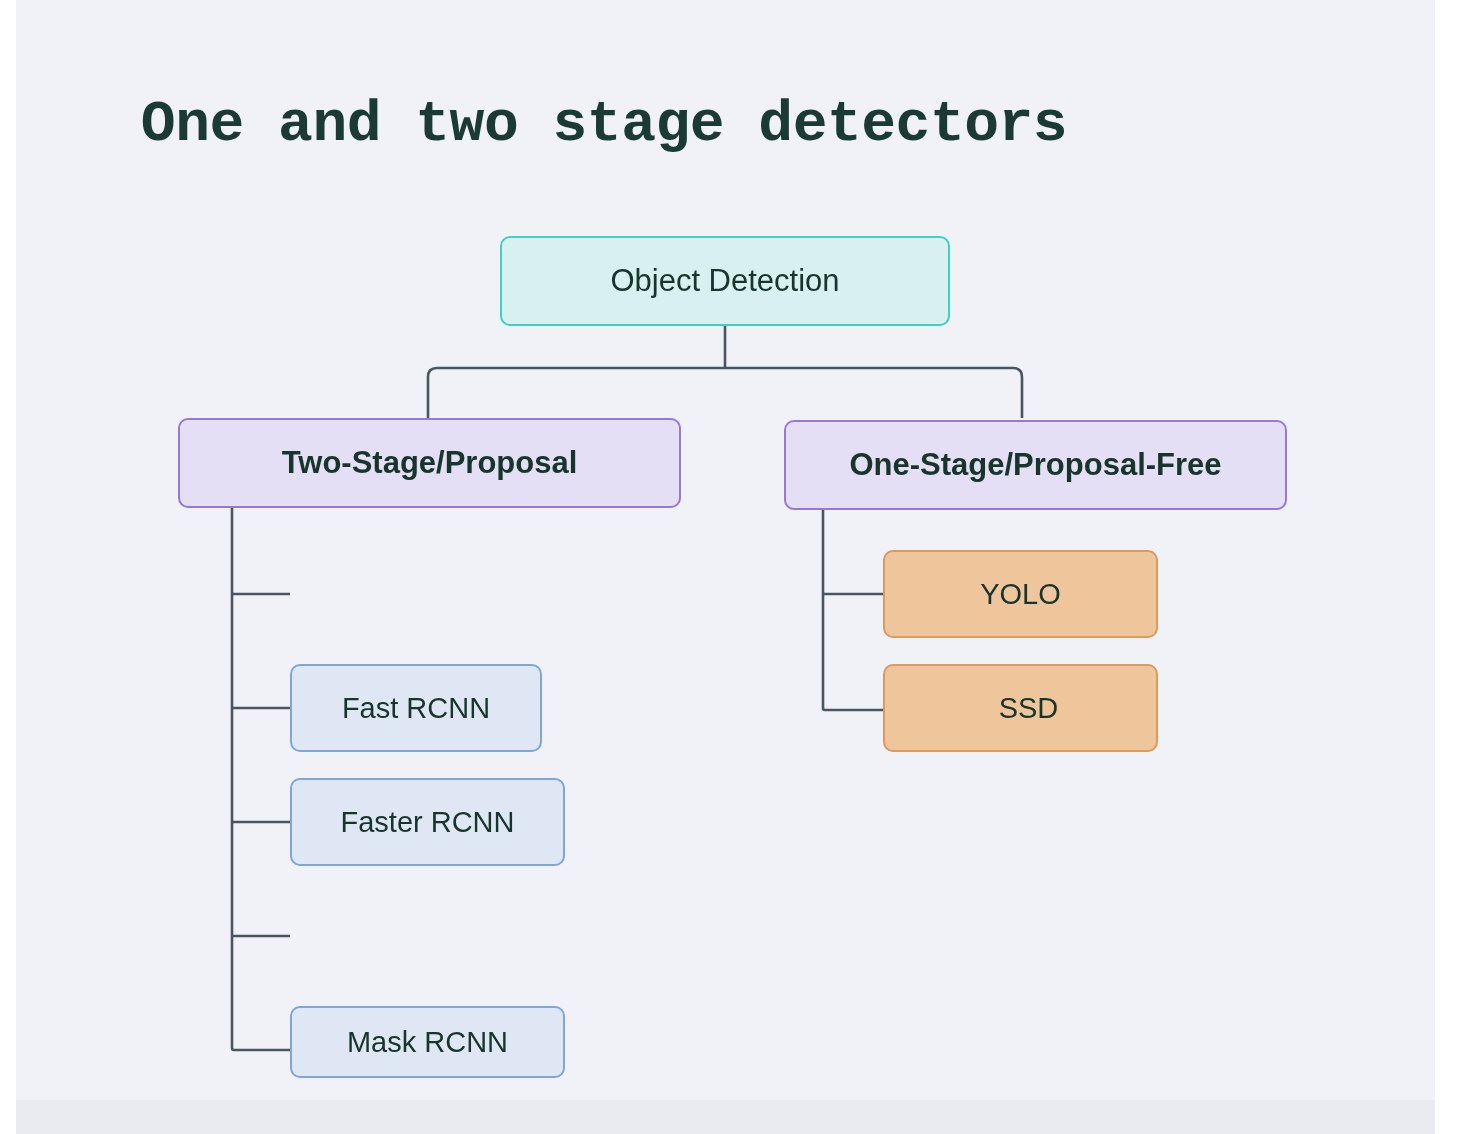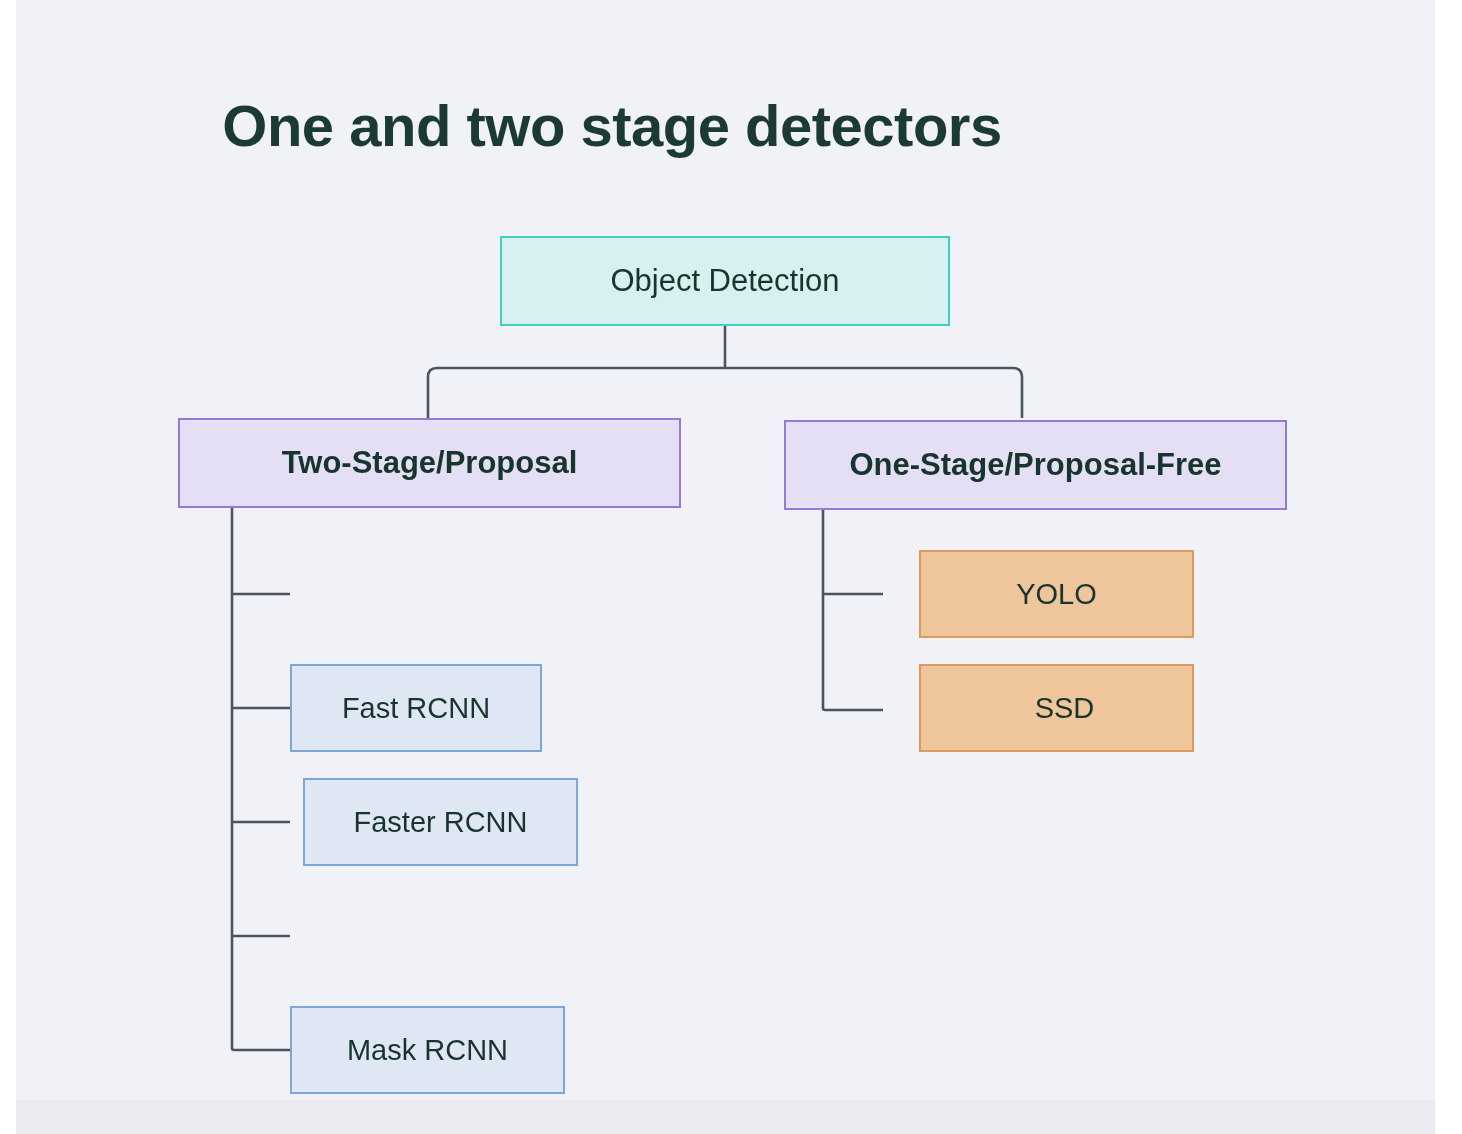--- a/index.html
+++ b/index.html
@@ -43,43 +43,42 @@
   #title {
     position: absolute;
     left: 0px;
     top: 92px;
     width: 1208px;
     text-align: center;
     font-size: 58px;
     font-weight: 700;
     letter-spacing: -0.5px;
     color: #1b3a33;
-    font-family: Liberation Sans, sans-serif;
+    font-family: Liberation Mono, monospace;
     white-space: nowrap;
-    padding-left: 8px;
   }
 
   
   #links {
     position: absolute;
     left: 0;
     top: 0;
     width: 1462px;
     height: 1134px;
     pointer-events: none;
   }
 
   
   .node {
     position: absolute;
     box-sizing: border-box;
     display: flex;
     align-items: center;
     justify-content: center;
-    border-radius: 0;
+    border-radius: 10px;
     font-family: "Liberation Sans", sans-serif;
     color: #17352d;
     white-space: nowrap;
     text-align: center;
   }
 
   .node-root {
     background: #d9f0f0;
     border: 2px solid #3fd0c2;
     font-size: 31px;
@@ -98,21 +97,20 @@
     border: 2px solid #7fa6d9;
     font-size: 29px;
     font-weight: 400;
   }
 
   .node-leaf-orange {
     background: #efc59c;
     border: 2px solid #dd9a5d;
     font-size: 29px;
     font-weight: 400;
-    margin-left: 36px;
   }
 </style>
 </head>
 <body>
 
 <div id="canvas">
 
   <div id="surface"></div>
   <div id="bottom-band"></div>
 
@@ -147,26 +145,26 @@
 
   <div class="node node-branch" style="left:784px; top:420px; width:503px; height:90px;">
     <span>One-Stage/Proposal-Free</span>
   </div>
 
 
   <div class="node node-leaf-blue" style="left:290px; top:664px; width:252px; height:88px;">
     <span>Fast RCNN</span>
   </div>
 
-  <div class="node node-leaf-blue" style="left:290px; top:778px; width:275px; height:88px;margin-left:13px;">
+  <div class="node node-leaf-blue" style="left:290px; top:778px; width:275px; height:88px;">
     <span>Faster RCNN</span>
   </div>
 
 
-  <div class="node node-leaf-blue" style="left:290px; top:1006px; width:275px; height:88px;justify-content:center;">
+  <div class="node node-leaf-blue" style="left:290px; top:1006px; width:275px; height:72px;justify-content:center;">
     <span>Mask RCNN</span>
   </div>
 
   <div class="node node-leaf-orange" style="left:883px; top:550px; width:275px; height:88px;">
     <span>YOLO</span>
   </div>
 
   <div class="node node-leaf-orange" style="left:883px; top:664px; width:275px; height:88px;padding-left:16px;">
     <span>SSD</span>
   </div>

